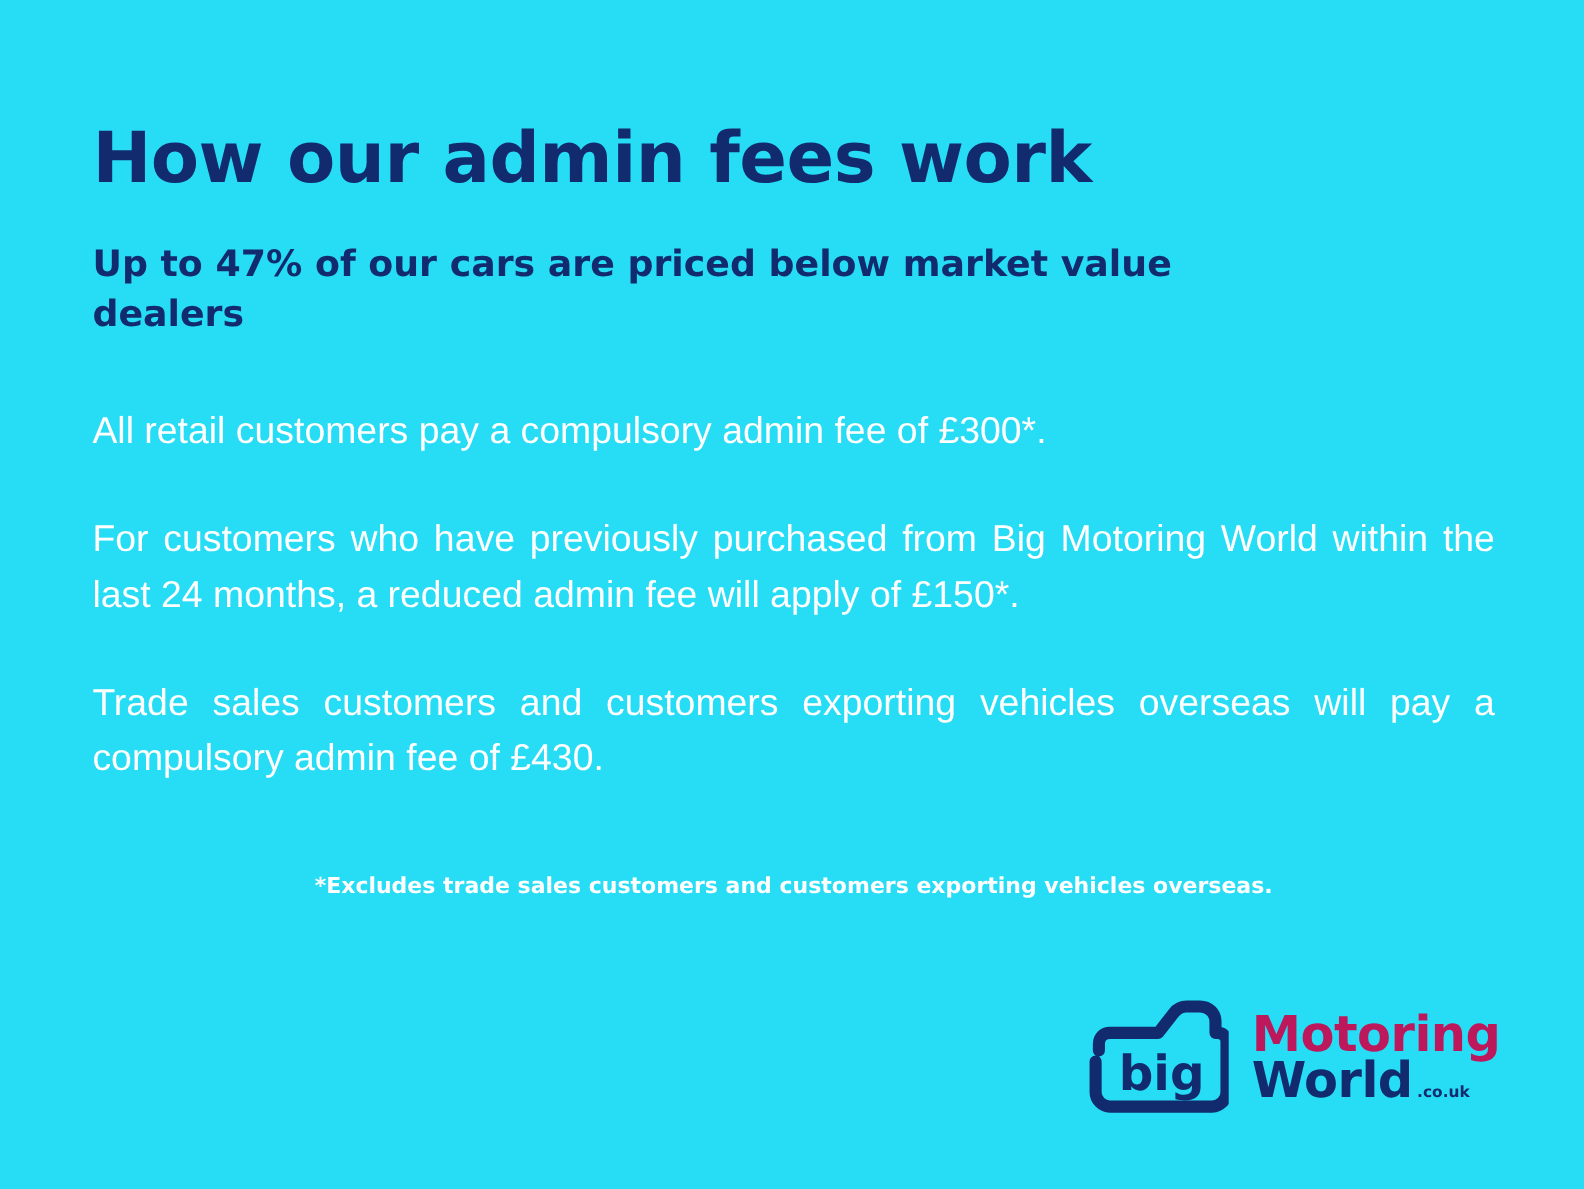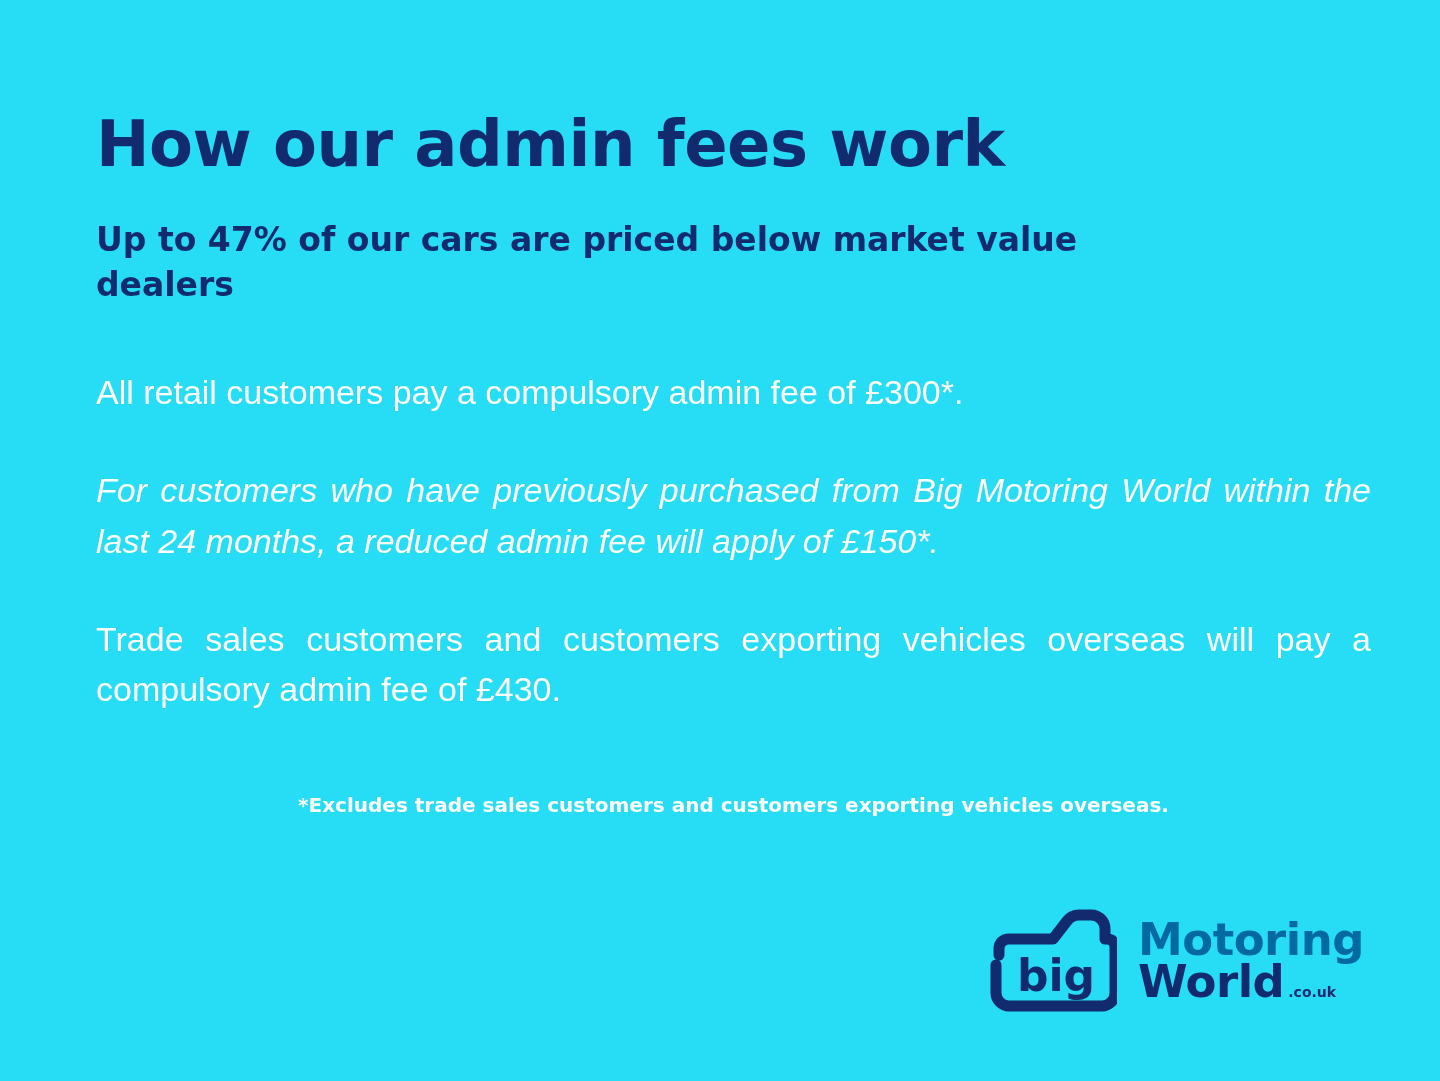--- a/index.html
+++ b/index.html
@@ -16,21 +16,21 @@
   .slide {
     position: relative;
     width: 1440px;
     height: 1081px;
     background: #27DCF5;
     box-sizing: border-box;
     padding: 0;
   }
   .content {
     position: absolute;
-    left: 96px;
+    left: 84px;
     top: 0;
     width: 1278px;
     height: 833px;
   }
   .headline {
     margin: 0;
     padding-top: 112px;
     font-size: 64px;
     line-height: 1.0;
     font-weight: 800;
@@ -56,21 +56,21 @@
     margin: 0;
     font-size: 34px;
     line-height: 1.48;
     color: #FFFFFF;
     text-align: justify;
     width: 1275px;
     font-weight: 400;
     font-family: "Liberation Sans", sans-serif;
   }
   .p1 { padding-top: 60px; }
-  .p2 { padding-top: 48px; font-style: italic; }
+  .p2 { padding-top: 48px; }
   .p3 { padding-top: 48px; }
   .footnote {
     margin: 0;
     padding-top: 78px;
     font-size: 20px;
     color: #FFFFFF;
     font-weight: 600;
     text-align: center;
     width: 1275px;
     font-family: "DejaVu Sans", sans-serif;
@@ -88,21 +88,21 @@
   }
   .logo-words {
     display: flex;
     flex-direction: column;
     justify-content: center;
     line-height: 0.94;
   }
   .logo-line1 {
     font-size: 45px;
     font-weight: 800;
-    color: #0369a1;
+    color: #be185d;
     letter-spacing: -0.5px;
     font-family: "DejaVu Sans", sans-serif;
   }
   .logo-line2row {
     display: flex;
     align-items: baseline;
   }
   .logo-line2 {
     font-size: 45px;
     font-weight: 800;

